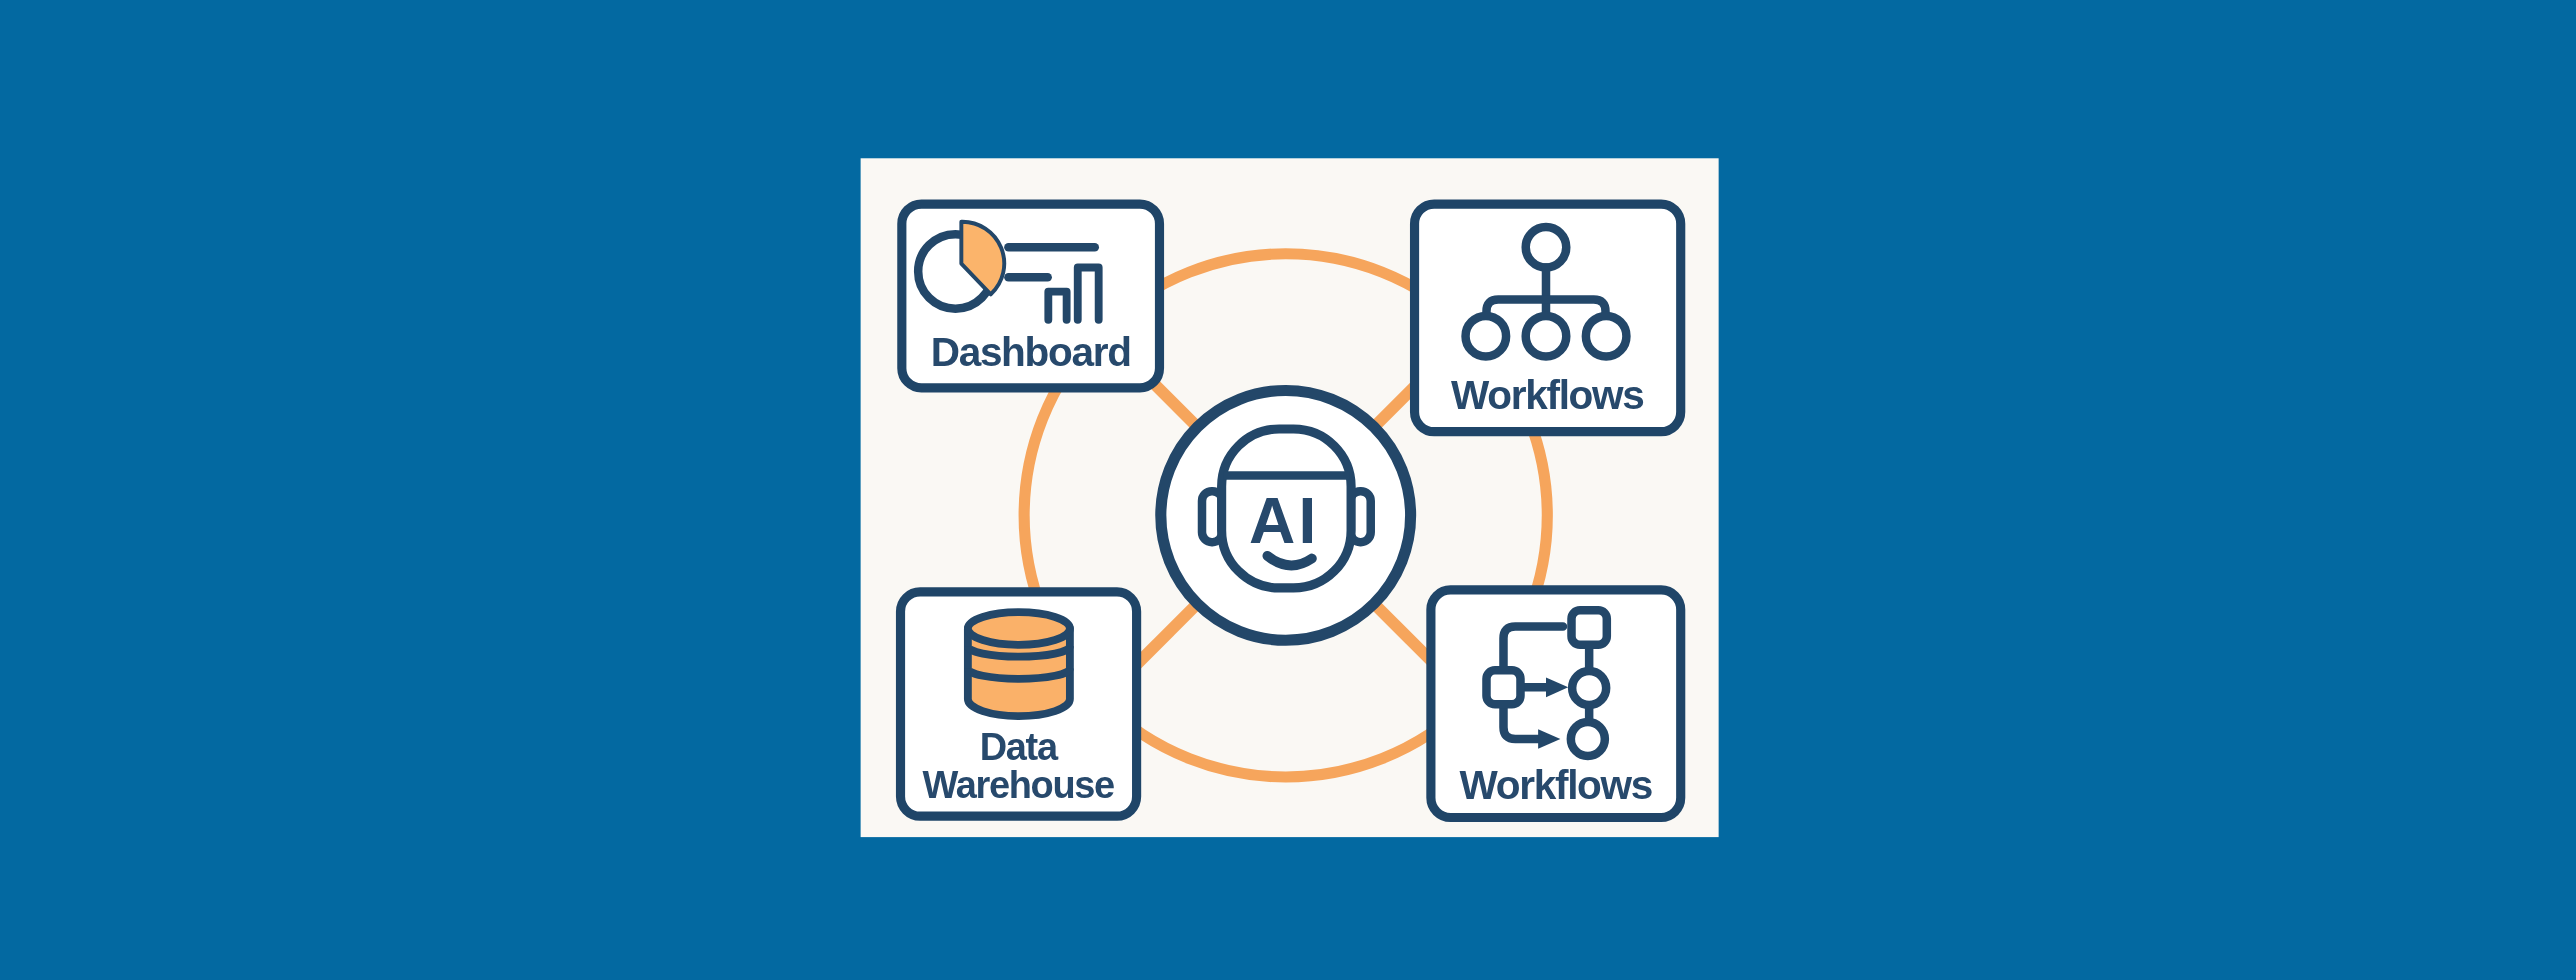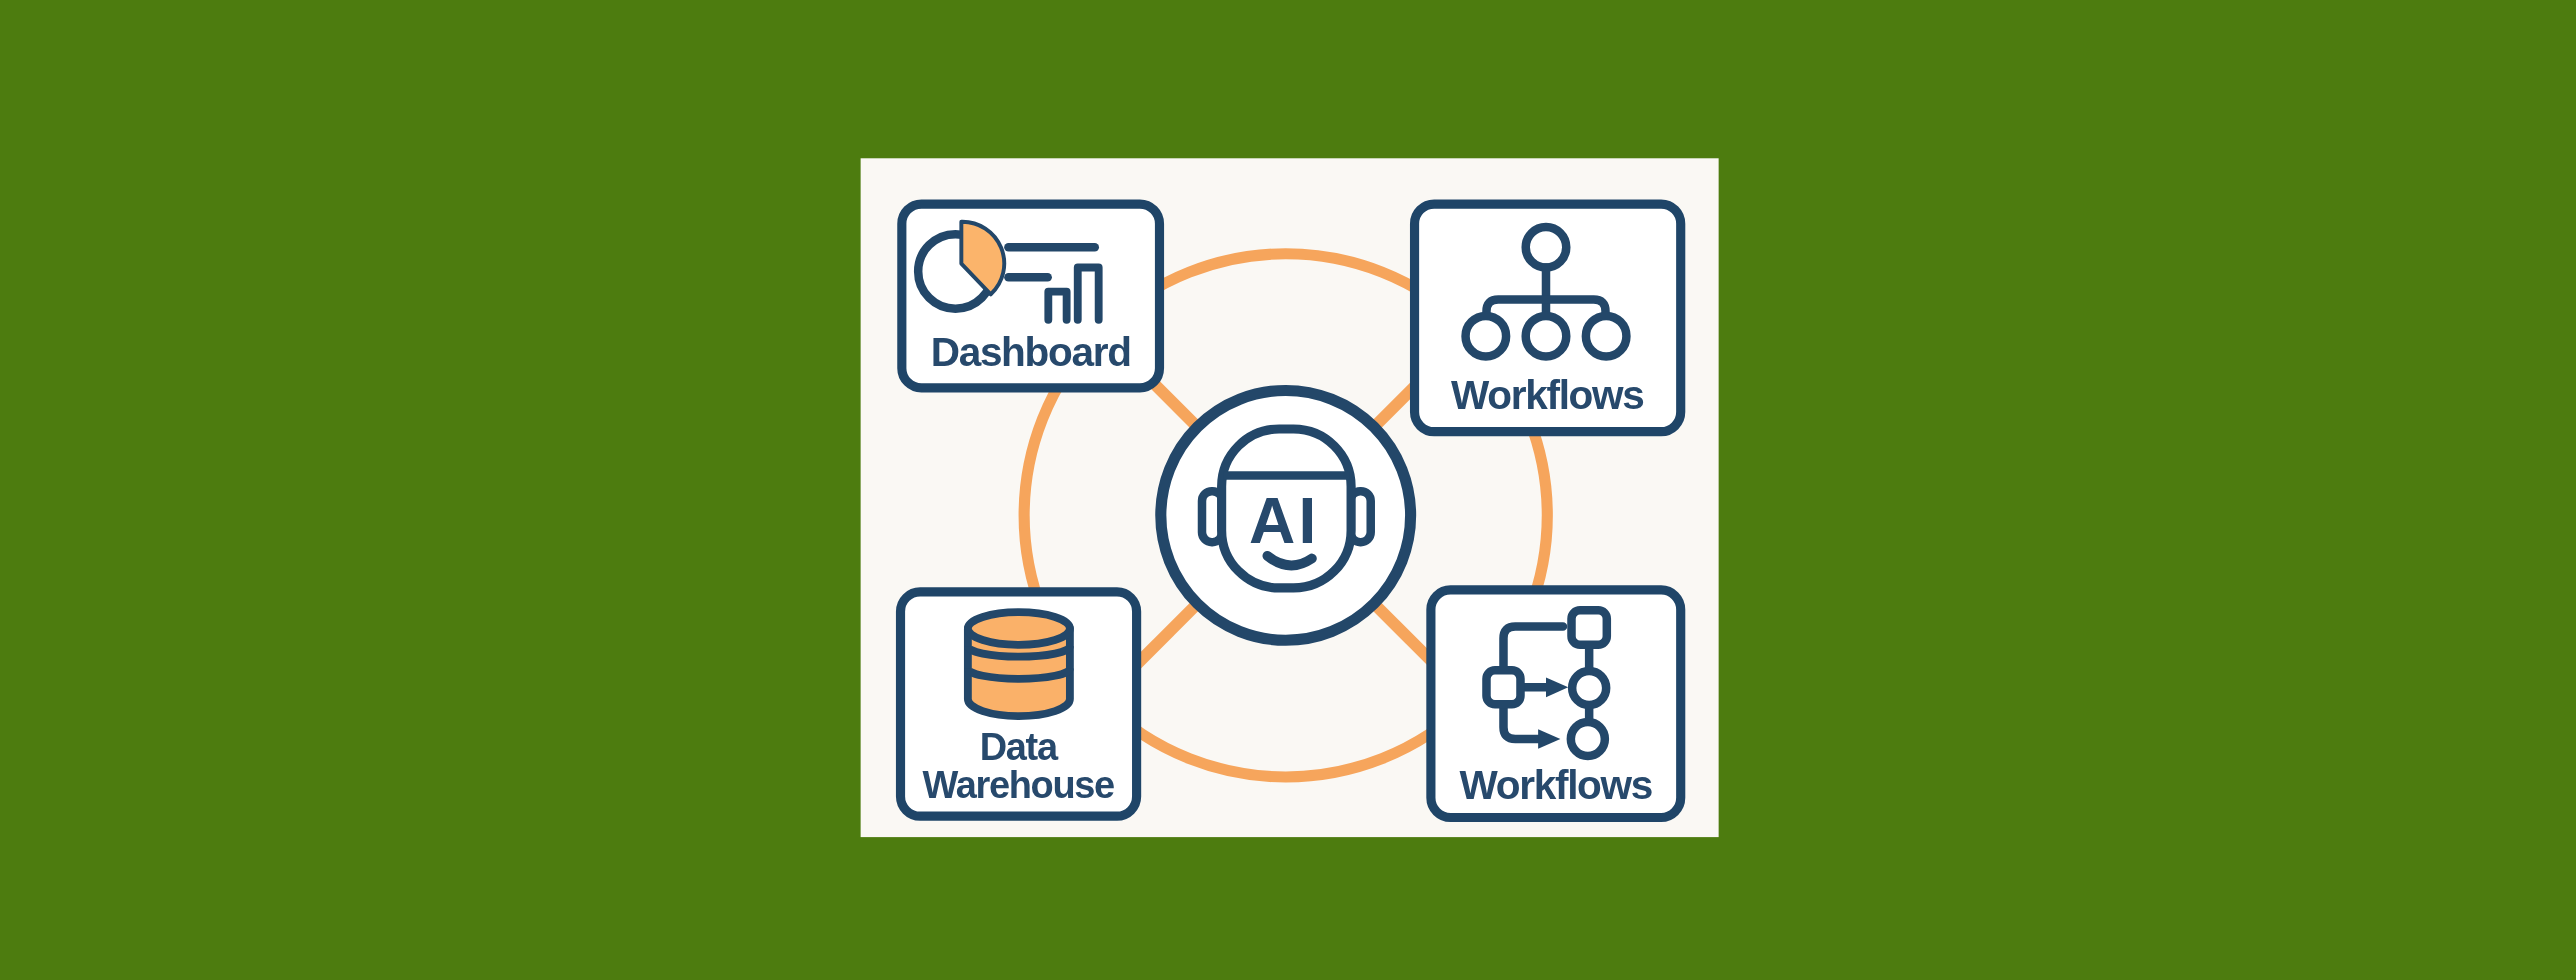--- a/index.html
+++ b/index.html
@@ -1,16 +1,16 @@
 <!DOCTYPE html>
 <html style="font-size:10.5px"><head>
 <meta charset="utf-8">
 <style>
   html,body{margin:0;padding:0;background:#ffffff;}
-  .stage{position:relative;width:2576px;height:981px;background:#4d7c0f;overflow:hidden;}
+  .stage{position:relative;width:2576px;height:981px;background:#0369a1;overflow:hidden;}
   .stage svg{position:absolute;left:0;top:0;display:block;}
   text{font-family:"Liberation Sans","DejaVu Sans",sans-serif;font-weight:700;fill:#27496C;}
   .card{fill:#FFFFFF;stroke:#1F4568;stroke-width:14;}
   .ink{stroke:#234769;stroke-width:13;fill:none;stroke-linecap:round;stroke-linejoin:round;}
   .ink-thin{stroke:#234769;stroke-width:12;fill:none;stroke-linecap:round;stroke-linejoin:round;}
   .ink-white{fill:#FFFFFF;stroke:#234769;stroke-width:13;stroke-linejoin:round;}
   .ink-solid{fill:#234769;stroke:none;}
   .orange-line{stroke:#F6A55C;fill:none;}
   .orange-shape{fill:#FAB169;stroke:#234769;stroke-width:12;stroke-linejoin:round;}
   .slice{fill:#FBB46B;stroke:#234769;stroke-width:6;stroke-linejoin:round;}

